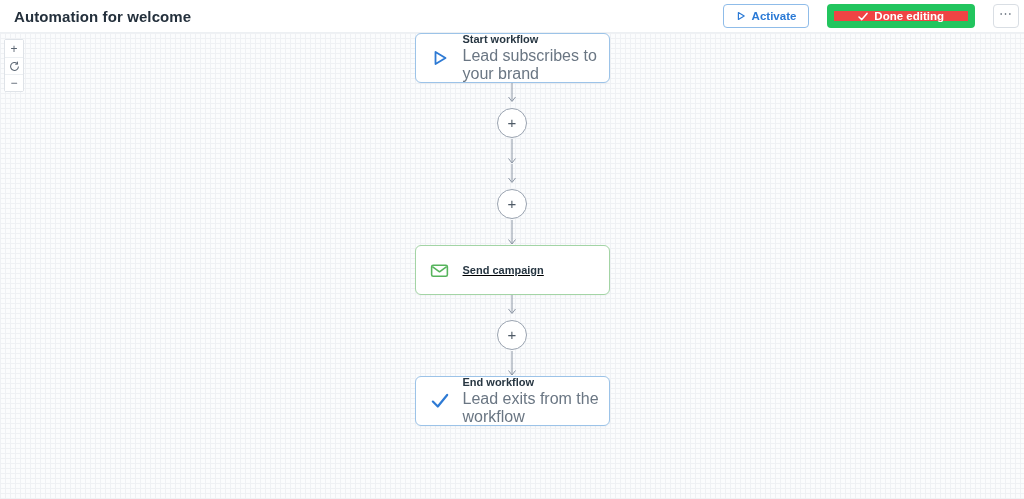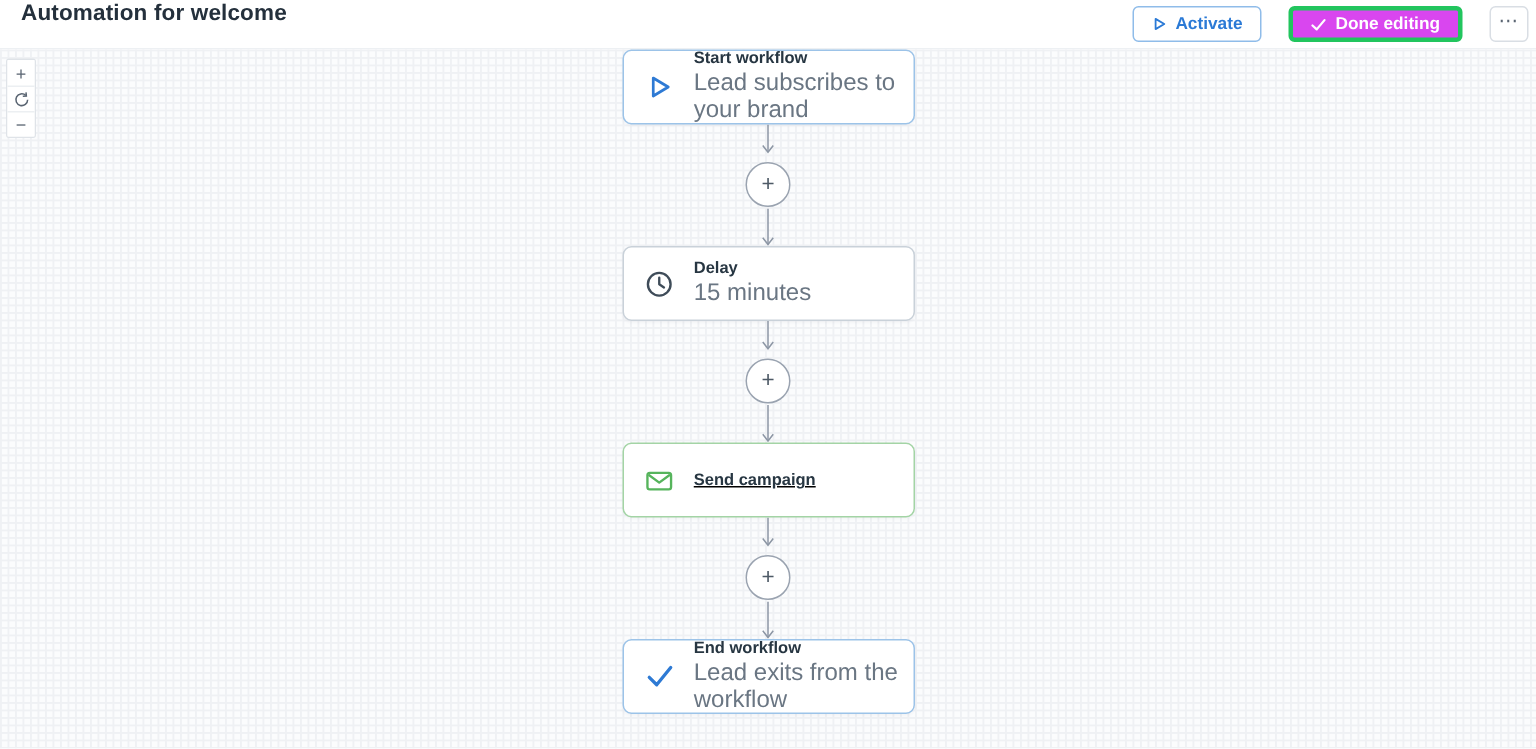--- a/index.html
+++ b/index.html
@@ -1,32 +1,32 @@
 <!DOCTYPE html>
 <html><head>
 <meta charset="utf-8">
 <style>
   * { margin:0; padding:0; box-sizing:border-box; }
   html,body { width:1024px; height:499px; overflow:hidden; background:#fff;
     font-family:"Liberation Sans", sans-serif; }
 
   
   .header {
-    height:33px; background:#ffffff; display:flex; 
+    height:33px; background:#ffffff; display:flex; align-items:center;
     padding:0 5px 0 14px; border-bottom:1px solid #edf0f3;
   }
   .page-title { font-size:15px; font-weight:700; color:#24303c; letter-spacing:.1px; }
   .header-actions { margin-left:auto; display:flex; align-items:center; gap:18px; }
   .btn { height:24px; border-radius:4px; font-size:11.5px; display:inline-flex;
     align-items:center; gap:6px; cursor:pointer; font-family:inherit; }
   .btn-outline {
     background:#fff; border:1px solid #8fbce9; color:#2b7ad6; padding:0 12px; font-weight:600;
   }
   .btn-primary {
-    background:#d946ef; border:3px solid #22c55e; color:#fff; padding:0 12px; font-weight:600;
+    background:#ef4444; border:7px solid #22c55e; color:#fff; padding:0 24px; font-weight:600;
   }
   .btn-more {
     background:#fff; border:1px solid #d9dee4; color:#5a6572; width:26px; justify-content:center;
     font-size:13px; letter-spacing:1px; padding-bottom:6px;
   }
 
   
   .canvas {
     position:relative; width:1024px; height:466px; background-color:#fbfcfd;
     background-image:
@@ -137,32 +137,20 @@
           <line x1="6" y1="0" x2="6" y2="18" stroke="#8c96a4" stroke-width="1"></line>
           <polyline points="2.5,14 6,18.5 9.5,14" fill="none" stroke="#8c96a4" stroke-width="1"></polyline>
         </svg>
       <button class="plus-circle">+</button>
       <svg class="arrow-svg" width="12" height="25" viewBox="0 0 12 25">
           <line x1="6" y1="0" x2="6" y2="24" stroke="#8c96a4" stroke-width="1"></line>
           <polyline points="2.5,19.5 6,24 9.5,19.5" fill="none" stroke="#8c96a4" stroke-width="1"></polyline>
         </svg>
     </div>
 
-    <div class="node node--gray">
-      <span class="node-icon">
-        <svg width="21" height="21" viewBox="0 0 20 20">
-            <circle cx="10" cy="10" r="7.2" fill="none" stroke="#3f4c59" stroke-width="1.5"></circle>
-            <path d="M10 5.8 V10 L13 12" fill="none" stroke="#3f4c59" stroke-width="1.5" stroke-linecap="round" stroke-linejoin="round"></path>
-          </svg>
-      </span>
-      <span class="node-text">
-        <span class="node-title">Delay</span>
-        <span class="node-subtitle">15 minutes</span>
-      </span>
-    </div>
 
     <div class="connector">
       <svg class="arrow-svg" width="12" height="24" viewBox="0 0 12 24">
           <line x1="6" y1="0" x2="6" y2="18" stroke="#8c96a4" stroke-width="1"></line>
           <polyline points="2.5,14 6,18.5 9.5,14" fill="none" stroke="#8c96a4" stroke-width="1"></polyline>
         </svg>
       <button class="plus-circle">+</button>
       <svg class="arrow-svg" width="12" height="25" viewBox="0 0 12 25">
           <line x1="6" y1="0" x2="6" y2="24" stroke="#8c96a4" stroke-width="1"></line>
           <polyline points="2.5,19.5 6,24 9.5,19.5" fill="none" stroke="#8c96a4" stroke-width="1"></polyline>

